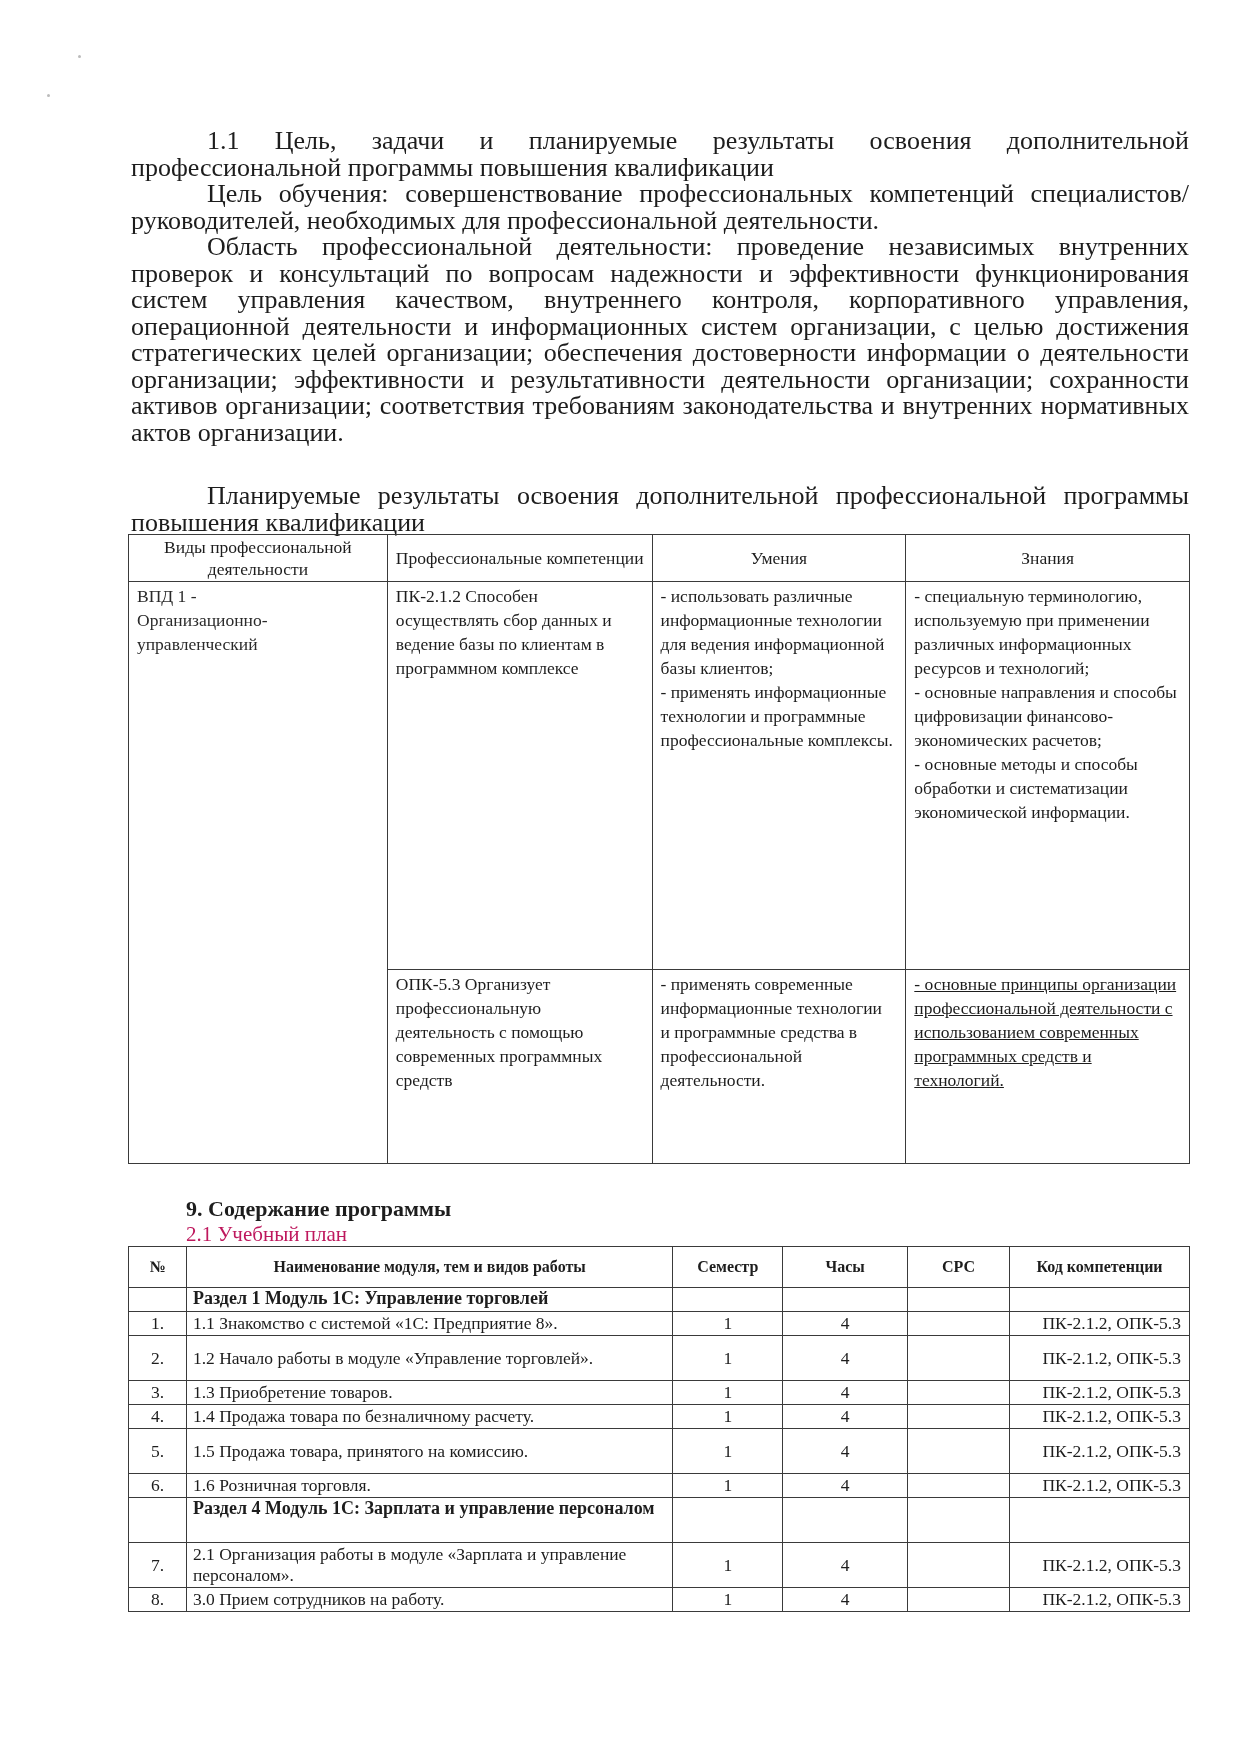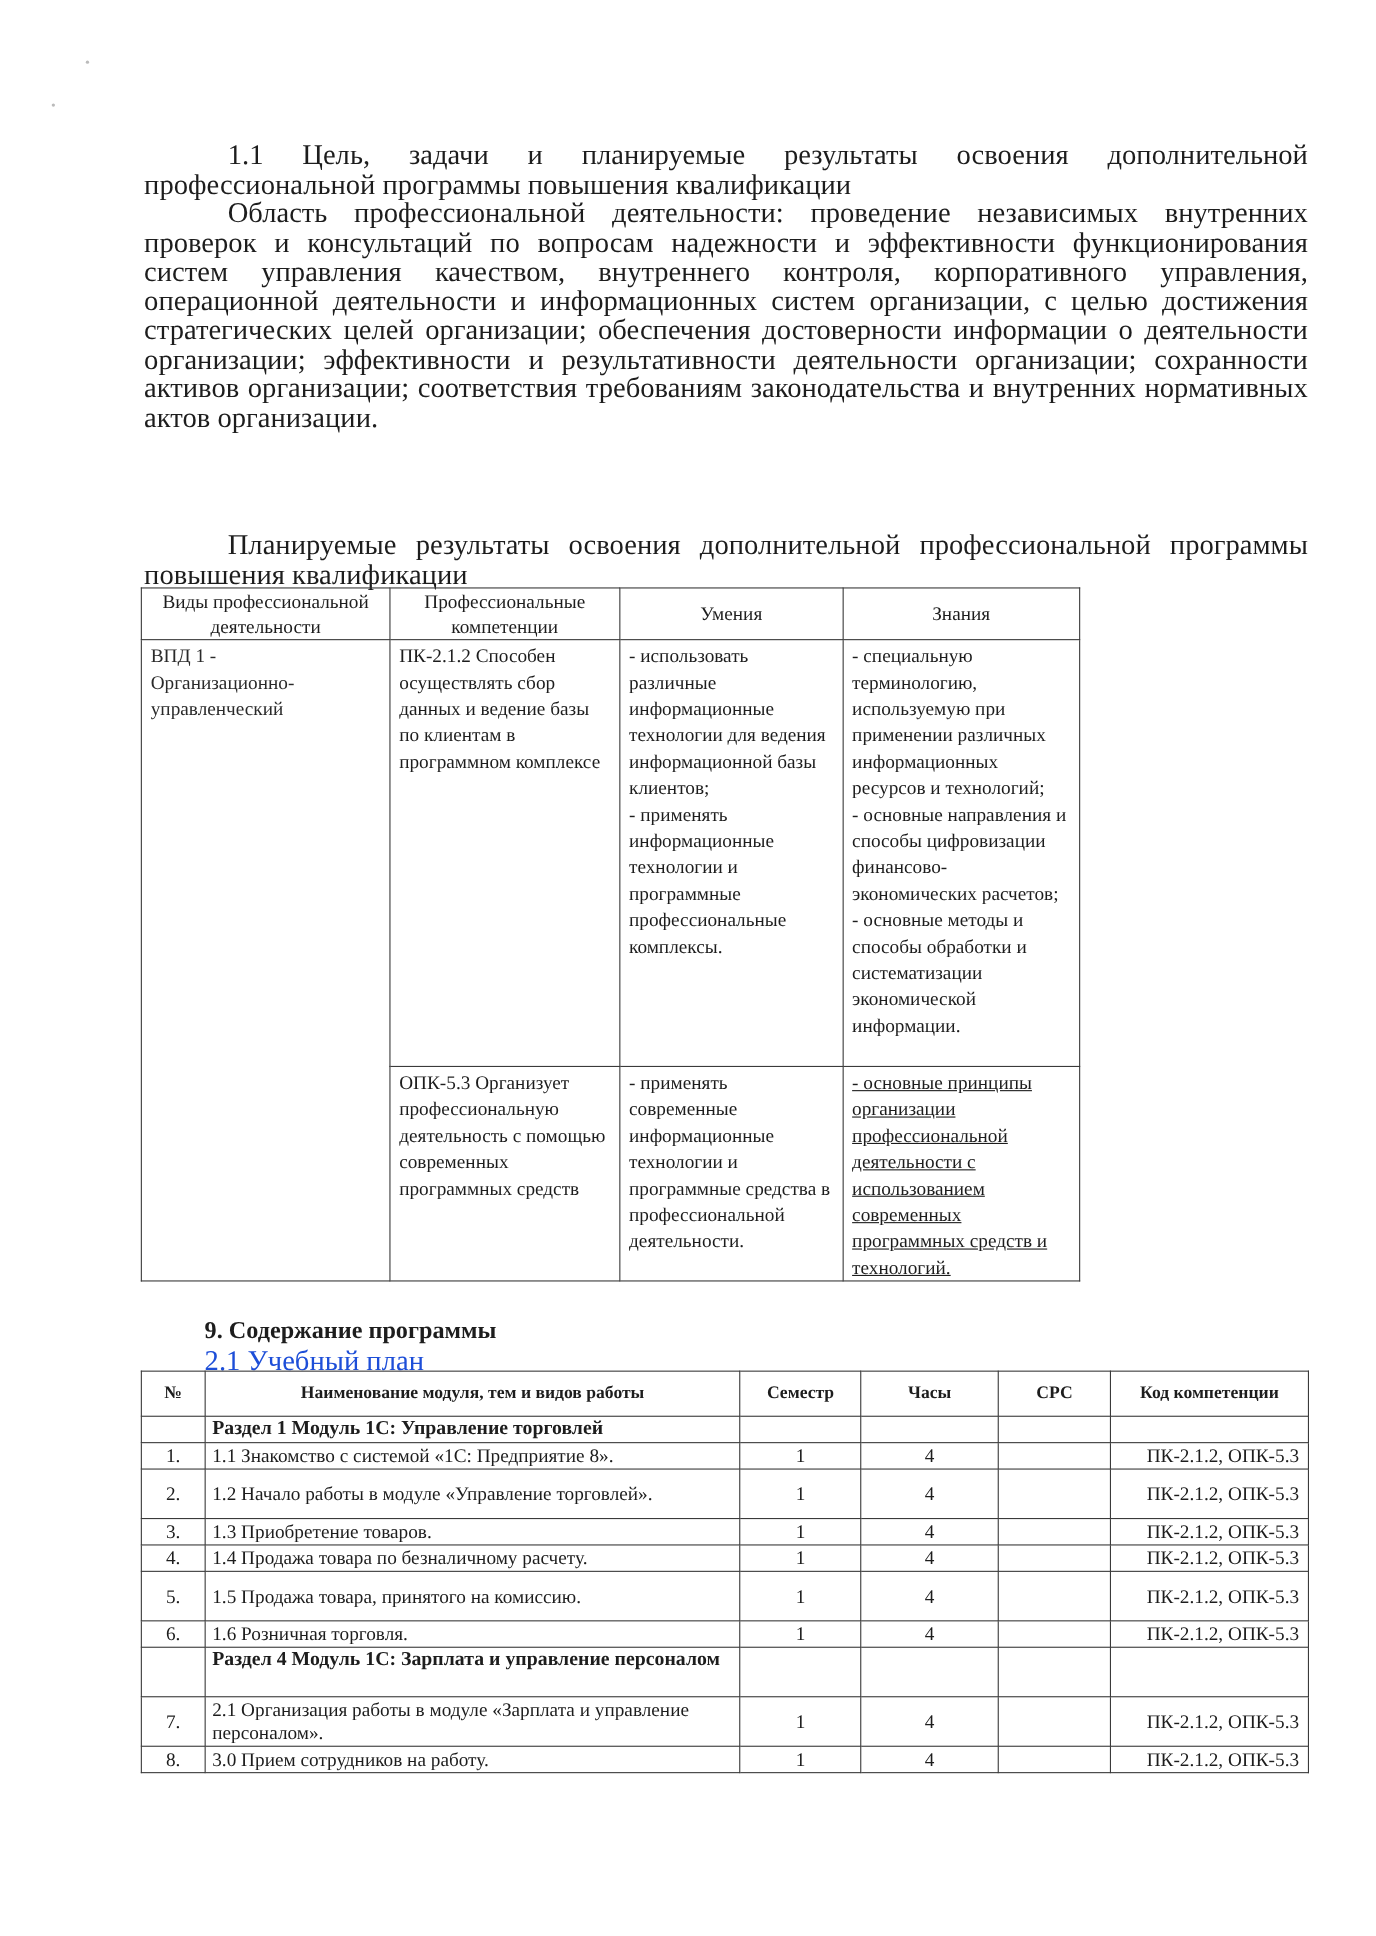--- a/index.html
+++ b/index.html
@@ -5,44 +5,45 @@
   html, body { margin: 0; padding: 0; background: #ffffff; }
   body { width: 1251px; height: 1760px; position: relative; overflow: hidden;
          font-family: "Liberation Serif", "DejaVu Serif", serif; color: #1d1d1d; }
   .page { position: absolute; left: 0; top: 0; width: 1251px; height: 1760px; }
   .block { position: absolute; left: 131px; width: 1058px; font-size: 26px; line-height: 26.5px; }
   .justify { text-align: justify; }
   .indent { text-indent: 76px; }
   .p-gap { margin: 0; }
   table { border-collapse: collapse; position: absolute; }
   td, th { border: 1.5px solid #3a3a3a; vertical-align: top; font-weight: normal; }
-  #t1 { left: 128px; top: 534px; width: 854px; font-size: 17.5px; line-height: 24px; }
+  #t1 { left: 128px; top: 534px; width: 1062px; font-size: 17.5px; line-height: 24px; }
   #t1 th { text-align: center; vertical-align: middle; padding: 0 4px; line-height: 22px; height: 46px; }
   #t1 td { padding: 2px 10px 0 8px; }
   #t1 .c-level { color: #2a2a2a; }
   .sec-title { position: absolute; left: 186px; top: 1196px; font-size: 22px; font-weight: bold; }
-  .sub-title { position: absolute; left: 186px; top: 1222px; font-size: 26px; color: #1d4ed8; }
+  .sub-title { position: absolute; left: 186px; top: 1222px; font-size: 21px; color: #be185d; }
   #t2 { left: 128px; top: 1246px; width: 1062px; font-size: 17.5px; line-height: 21px; }
   #t2 th { text-align: center; vertical-align: middle; height: 40px; font-weight: bold; font-size: 16px; line-height: 18px; padding: 0 4px; }
   #t2 td { padding: 0 6px; vertical-align: middle; }
   #t2 td.num { text-align: center; }
   #t2 td.center { text-align: center; }
   #t2 td.code { text-align: right; padding-right: 8px; white-space: nowrap; }
   #t2 tr.section td.name { font-weight: bold; font-size: 18px; text-align: justify; vertical-align: top; }
   .corner-dot { position: absolute; width: 3px; height: 3px; background: #bbb; border-radius: 50%; }
 </style>
 </head>
 <body>
 
 <div class="page">
   <span class="corner-dot" style="left:78px;top:55px;"></span>
   <span class="corner-dot" style="left:47px;top:94px;"></span>
 
   <div class="block" style="top:128px;">
     <p class="p-gap justify indent">1.1 Цель, задачи и планируемые результаты освоения дополнительной профессиональной программы повышения квалификации</p>
+    <p class="p-gap justify indent">Цель обучения: совершенствование профессиональных компетенций специалистов/руководителей, необходимых для профессиональной деятельности.</p>
     <p class="p-gap justify indent">Область профессиональной деятельности: проведение независимых внутренних проверок и консультаций по вопросам надежности и эффективности функционирования систем управления качеством, внутреннего контроля, корпоративного управления, операционной деятельности и информационных систем организации, с целью достижения стратегических целей организации; обеспечения достоверности информации о деятельности организации; эффективности и результативности деятельности организации; сохранности активов организации; соответствия требованиям законодательства и внутренних нормативных актов организации.</p>
   </div>
 
   <div class="block" style="top:483px;">
     <p class="p-gap justify indent">Планируемые результаты освоения дополнительной профессиональной программы повышения квалификации</p>
   </div>
 
   <table id="t1">
     <colgroup>
       <col style="width:259px">

